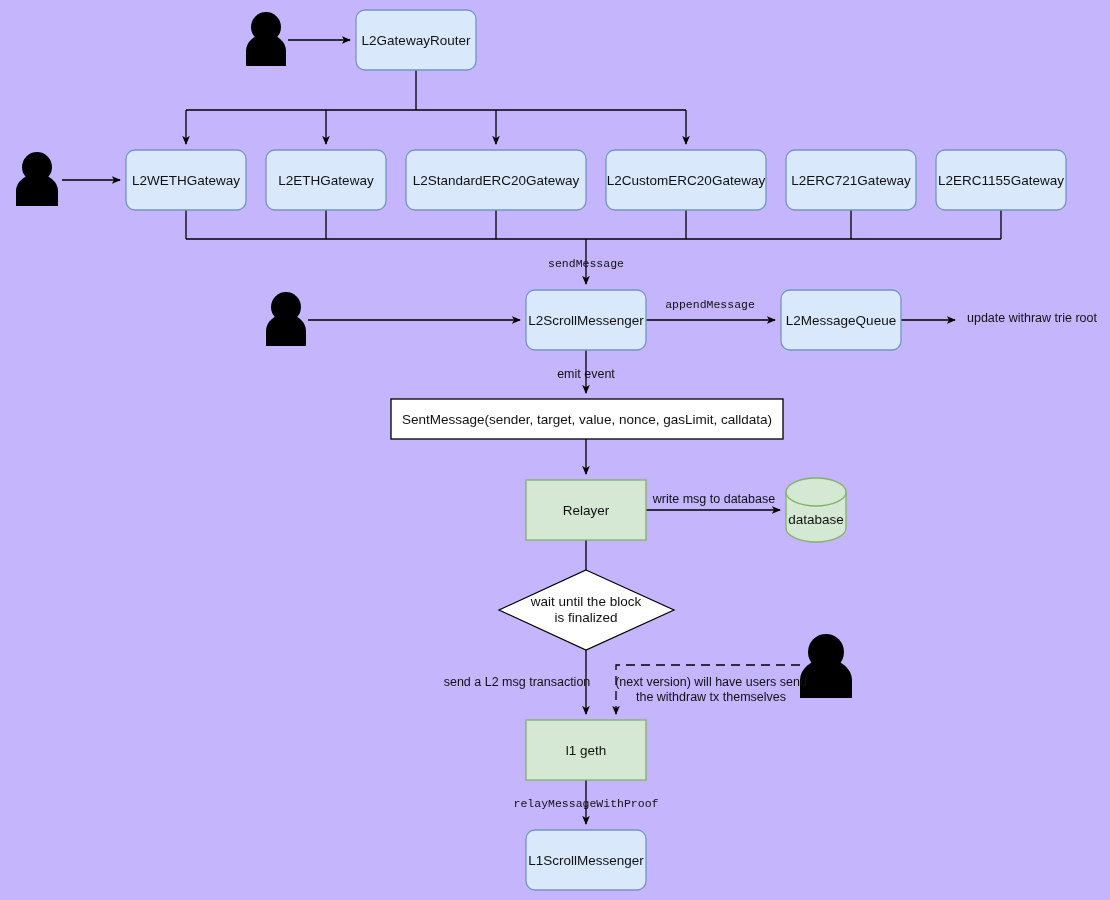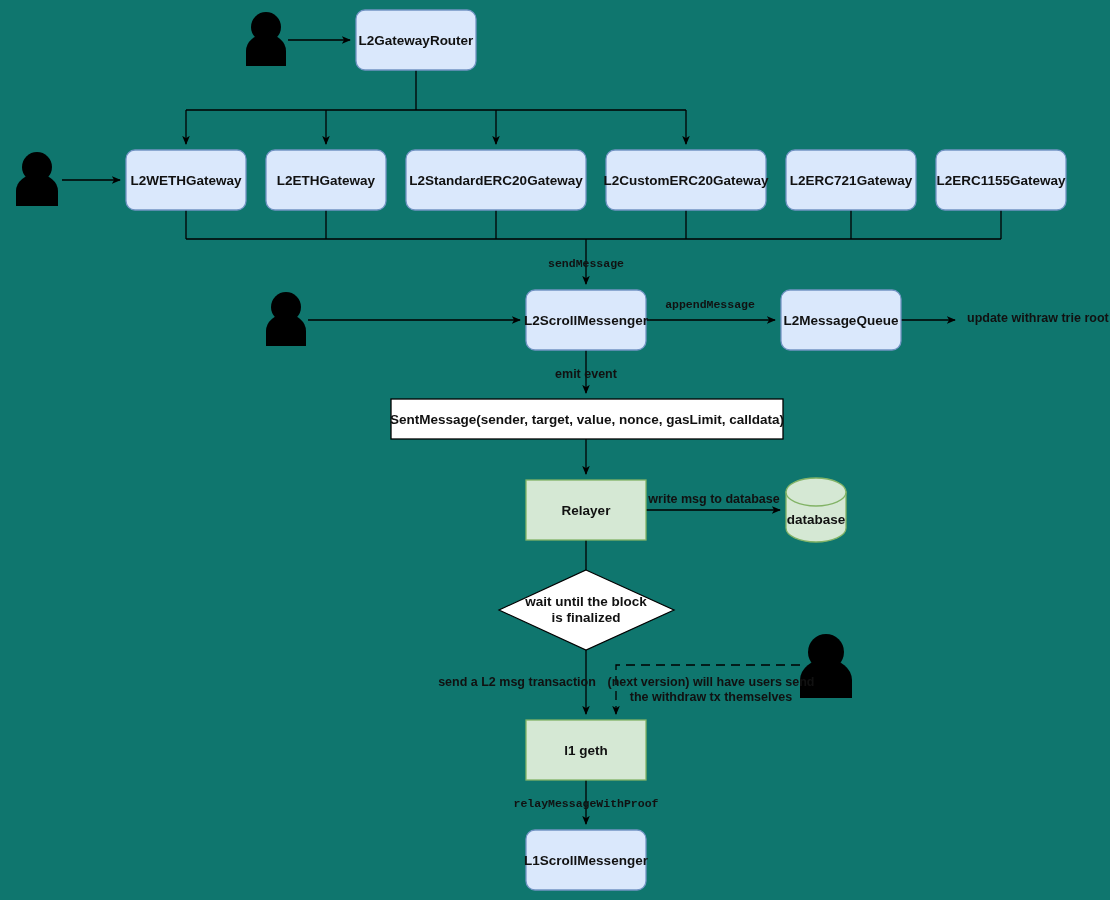--- a/index.html
+++ b/index.html
@@ -10,22 +10,21 @@
   body {
     width: 1110px;
     height: 900px;
     font-family: "Liberation Sans", sans-serif;
     overflow: hidden;
   }
   #diagram-root {
     position: relative;
     width: 1110px;
     height: 900px;
-    background: #0f766e;
-    font-weight: bold;
+    background: #c4b5fd;
   }
   svg#flow {
     display: block;
     width: 1110px;
     height: 900px;
   }
   .node-label {
     font-family: "Liberation Sans", sans-serif;
     font-size: 13.5px;
     fill: #111111;

